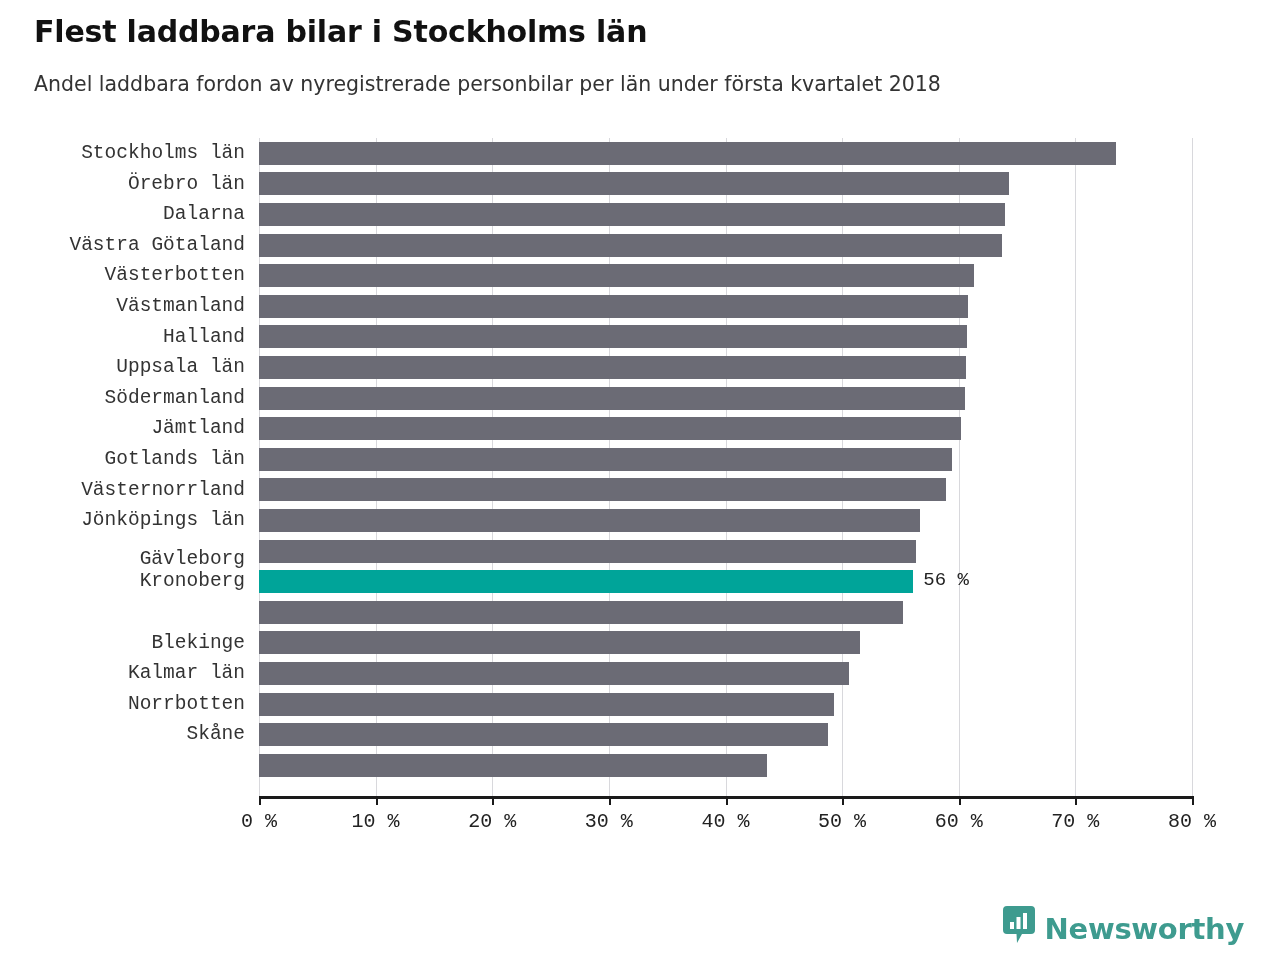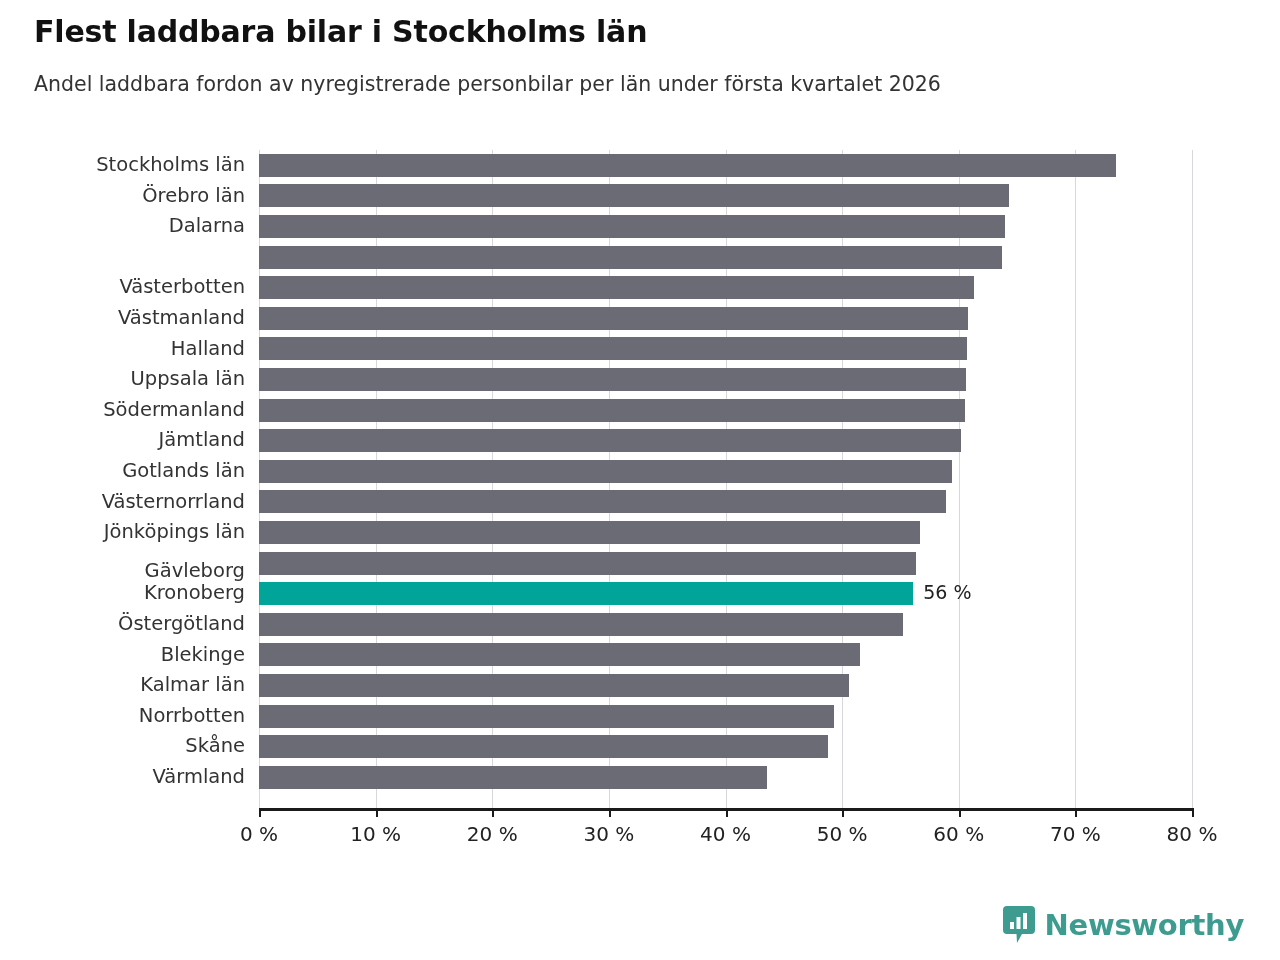--- a/index.html
+++ b/index.html
@@ -35,23 +35,24 @@
     color: #333333;
     line-height: 1.25;
     margin: 22px 0 0 0;
     white-space: nowrap;
   }
 
   
   #chart-area {
     position: absolute;
     left: 0;
-    top: 140px;
+    top: 128px;
     width: 1100px;
     height: 720px;
+    font-family: Liberation Mono, monospace;
   }
 
   
   #plot {
     position: absolute;
     left: 259px;
     top: 10px;
     width: 933px;
     height: 658px;
   }
@@ -142,66 +143,65 @@
     white-space: nowrap;
     transform: translateX(-50%);
   }
 
   
   #footer {
     position: absolute;
     right: 36px;
     bottom: 16px;
     display: flex;
-    align-items: center;
+    align-items: flex-end;
     gap: 10px;
   }
   #logo-mark {
     width: 32px;
     height: 38px;
     position: relative;
   }
   #logo-text {
     font-size: 29px;
     font-weight: bold;
     color: #3e9b8f;
     letter-spacing: -0.3px;
     line-height: 1;
   }
 </style>
 </head>
 <body>
 
 <div id="header">
   <h1 id="chart-title">Flest laddbara bilar i Stockholms län</h1>
-  <h2 id="chart-subtitle">Andel laddbara fordon av nyregistrerade personbilar per län under första kvartalet 2026</h2>
+  <h2 id="chart-subtitle">Andel laddbara fordon av nyregistrerade personbilar per län under första kvartalet 2018</h2>
 </div>
 
 <div id="chart-area">
   <div id="y-labels">
       <div class="y-label" style="top: 0px;">Stockholms län</div>
       <div class="y-label" style="top: 30.6px;">Örebro län</div>
       <div class="y-label" style="top: 61.2px;">Dalarna</div>
+      <div class="y-label" style="top: 91.8px;">Västra Götaland</div>
       <div class="y-label" style="top: 122.4px;">Västerbotten</div>
       <div class="y-label" style="top: 153px;">Västmanland</div>
       <div class="y-label" style="top: 183.6px;">Halland</div>
       <div class="y-label" style="top: 214.2px;">Uppsala län</div>
       <div class="y-label" style="top: 244.8px;">Södermanland</div>
       <div class="y-label" style="top: 275.4px;">Jämtland</div>
       <div class="y-label" style="top: 306px;">Gotlands län</div>
       <div class="y-label" style="top: 336.6px;">Västernorrland</div>
       <div class="y-label" style="top: 367.2px;">Jönköpings län</div>
       <div class="y-label" style="top: 397.8px; margin-top: 8px;">Gävleborg</div>
       <div class="y-label" style="top: 428.4px;">Kronoberg</div>
-      <div class="y-label" style="top: 459px;">Östergötland</div>
       <div class="y-label" style="top: 489.6px;">Blekinge</div>
       <div class="y-label" style="top: 520.2px;">Kalmar län</div>
       <div class="y-label" style="top: 550.8px;">Norrbotten</div>
       <div class="y-label" style="top: 581.4px;">Skåne</div>
-      <div class="y-label" style="top: 612px;">Värmland</div>
     </div>
   <div id="plot">
     <div id="gridlines">
         <div class="gridline zero" style="left: 0px;"></div>
         <div class="gridline" style="left: 116.625px;"></div>
         <div class="gridline" style="left: 233.25px;"></div>
         <div class="gridline" style="left: 349.875px;"></div>
         <div class="gridline" style="left: 466.5px;"></div>
         <div class="gridline" style="left: 583.125px;"></div>
         <div class="gridline" style="left: 699.75px;"></div>

